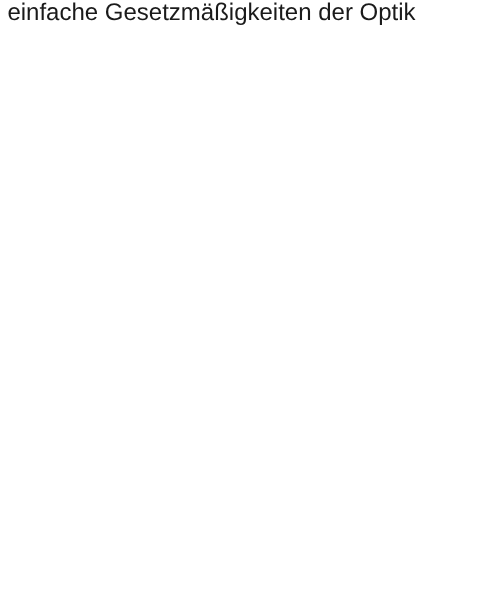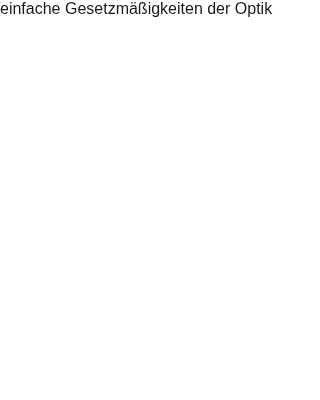--- a/index.html
+++ b/index.html
@@ -1,17 +1,17 @@
 <!DOCTYPE html>
 <html lang="de"><head>
 <meta charset="utf-8">
 <title>einfache Gesetzmäßigkeiten der Optik</title>
 <style>
   html,body{margin:0;padding:0;}
   body{width:282px;height:400px;background:#ffffff;font-family:"Liberation Sans",sans-serif;color:#1a1a1a;overflow:hidden;}
-  .page{position:relative;width:282px;height:342px;}
+  .page{position:relative;width:282px;height:342px;text-align:center;}
 </style>
 </head>
 <body>
 
 <div class="page">
   <div>einfache Gesetzmäßigkeiten der Optik</div>
 </div>
 
 </body></html>

